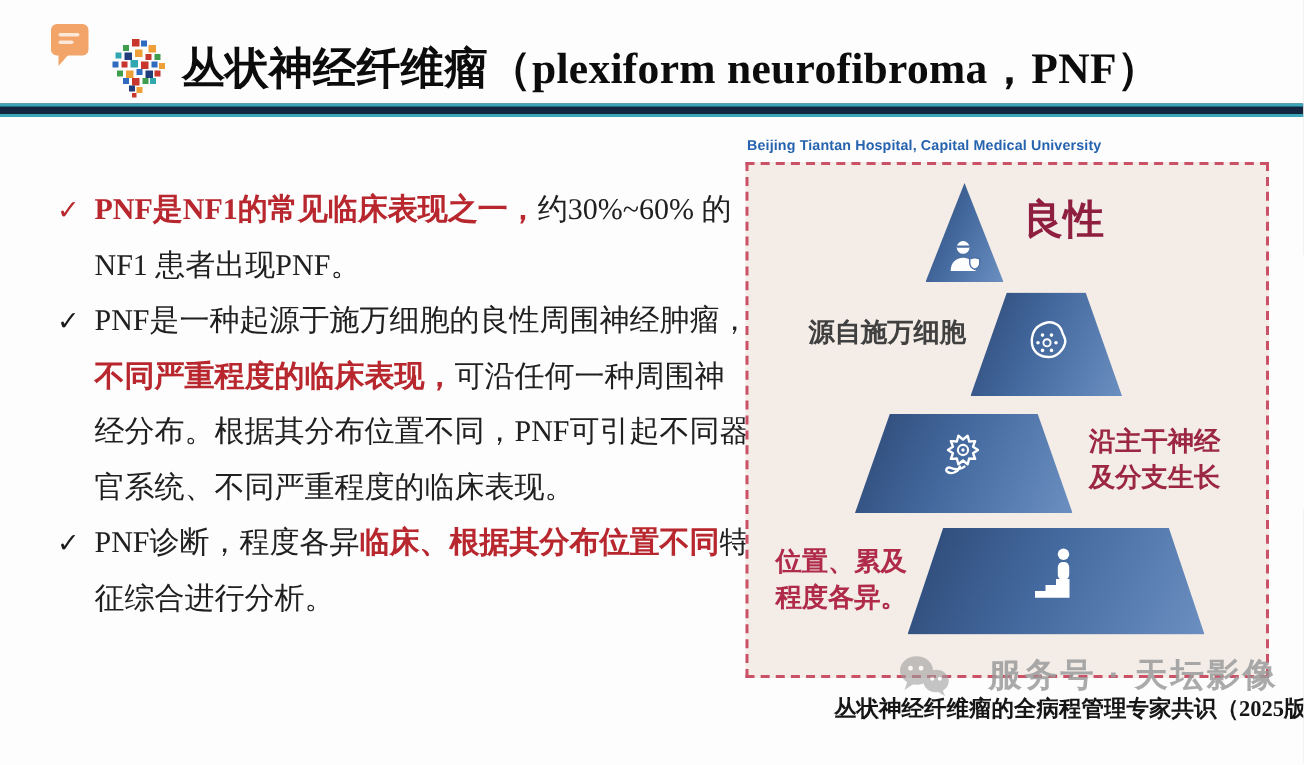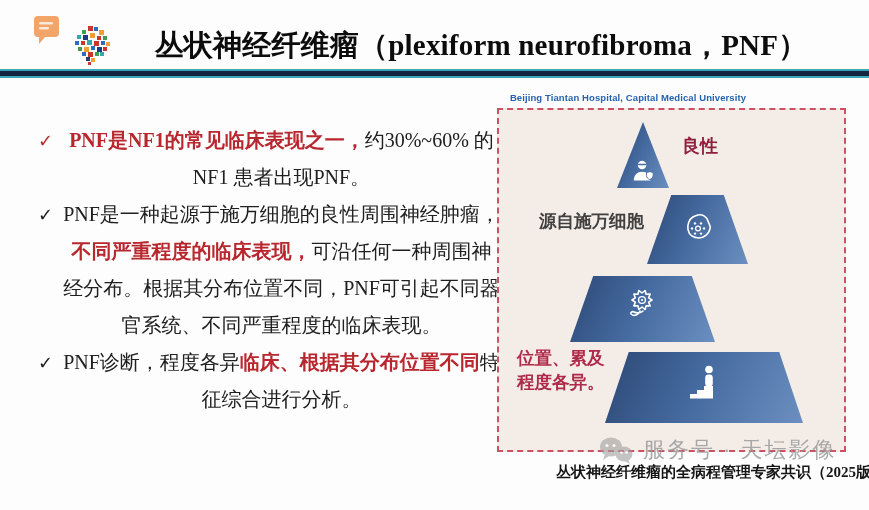--- a/index.html
+++ b/index.html
@@ -1,21 +1,20 @@
 <!DOCTYPE html>
 <html><head>
 <meta charset="utf-8">
 <style>
   * { margin:0; padding:0; box-sizing:border-box; }
   html,body { background:#e9e9e9; }
   .slide{
     position:relative; width:869px; height:510px; background:#fdfdfd;
     overflow:hidden; font-family:"Liberation Serif","DejaVu Serif",serif;
     margin:0 auto;
-    text-align:center;
   }
   
   .bubble-icon{ position:absolute; left:33px; top:15px; }
   .brain-icon{ position:absolute; left:72px; top:24px; }
   .page-title{
     position:absolute; left:121px; top:26px; width:720px;
     font-size:29px; font-weight:700; color:#0c0c0c; letter-spacing:0.2px;
     font-family:"Liberation Serif","DejaVu Serif",serif; white-space:nowrap;
   }
   .title-divider{
@@ -55,28 +54,28 @@
     clip-path:polygon(24% 0,76% 0,100% 100%,0 100%); }
   .shape.trap3{ left:71px; top:166px; width:145px; height:66px;
     clip-path:polygon(16% 0,84% 0,100% 100%,0 100%); }
   .shape.trap4{ left:106px; top:242px; width:198px; height:71px;
     clip-path:polygon(12% 0,88% 0,100% 100%,0 100%); }
   .shape svg{ position:absolute; left:50%; transform:translateX(-50%); }
   .lvl-label{
     position:absolute; font-family:"Liberation Sans","DejaVu Sans",sans-serif;
     font-weight:700; color:#9c2742; line-height:24px; font-size:17.5px;
   }
-  .lbl-benign{ left:183px; top:24px; font-size:18px; color:#8f1f3e; }
+  .lbl-benign{ left:183px; top:24px; font-size:27px; color:#8f1f3e; }
   .lbl-schwann{ left:40px; top:99px; color:#404040; }
   .lbl-nerve{ left:227px; top:172px; }
-  .lbl-vary{ left:18px; top:236px; color:#b02a4a; }
+  .lbl-vary{ left:18px; top:252px; color:#b02a4a; }
   
   .watermark{
     position:absolute; left:598px; top:435px; display:flex; align-items:center;
-    gap:9px; z-index:3;
+    gap:25px; z-index:3;font-weight:bold;
   }
   .watermark-text{
     font-family:"Liberation Sans","DejaVu Sans",sans-serif;
     font-size:22px; color:#9c9c9c; opacity:.85; letter-spacing:2px; white-space:nowrap;
   }
   .citation{
     position:absolute; left:556px; top:463px; width:300px;
     font-size:15px; font-weight:700; color:#161616; white-space:nowrap;
     font-family:"Liberation Serif","DejaVu Serif",serif;
   }
@@ -176,20 +175,24 @@
     <div class="shape trap3">
       <svg style="top:11px" width="40" height="42" viewBox="0 0 40 42">
         <g transform="translate(19,13)">
           <polygon points="10,0 6.7,2.2 8.1,5.9 4.1,5.7 3.1,9.5 0,7 -3.1,9.5 -4.1,5.7 -8.1,5.9 -6.7,2.2 -10,0 -6.7,-2.2 -8.1,-5.9 -4.1,-5.7 -3.1,-9.5 0,-7 3.1,-9.5 4.1,-5.7 8.1,-5.9 6.7,-2.2" fill="none" stroke="#fff" stroke-width="1.6" stroke-linejoin="round"></polygon>
           <circle cx="0" cy="0" r="3.4" fill="none" stroke="#fff" stroke-width="1.4"></circle>
           <circle cx="0" cy="0" r="1.1" fill="#fff"></circle>
         </g>
         <path d="M17 24c-1.5 4-6 5.5-8.5 3.5-1.8-1.5.5-3.5 2.5-2.5 2.2 1.1 6.5 1.5 9-1" fill="none" stroke="#fff" stroke-width="1.6" stroke-linecap="round"></path>
       </svg>
     </div>
+    <div class="lvl-label lbl-nerve">
+      <div>沿主干神经</div>
+      <div>及分支生长</div>
+    </div>
 
     <div class="shape trap4">
       <svg style="top:12px" width="38" height="40" viewBox="0 0 38 40">
         <circle cx="24" cy="5.5" r="3.8" fill="#fff"></circle>
         <rect x="20.2" y="10.6" width="7.6" height="12" rx="3.4" fill="#fff"></rect>
         <rect x="19" y="22" width="9" height="4" fill="#fff"></rect>
         <rect x="12" y="26" width="16" height="4" fill="#fff"></rect>
         <rect x="5" y="30" width="23" height="4.5" fill="#fff"></rect>
       </svg>
     </div>

